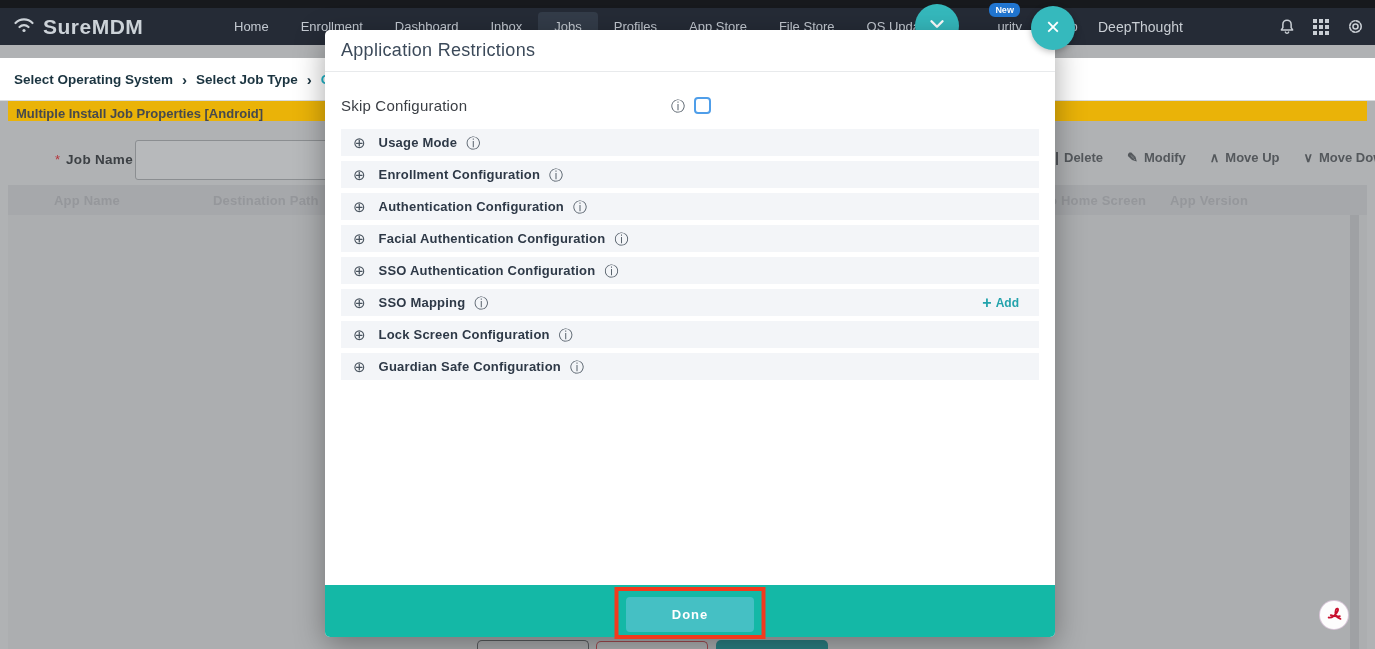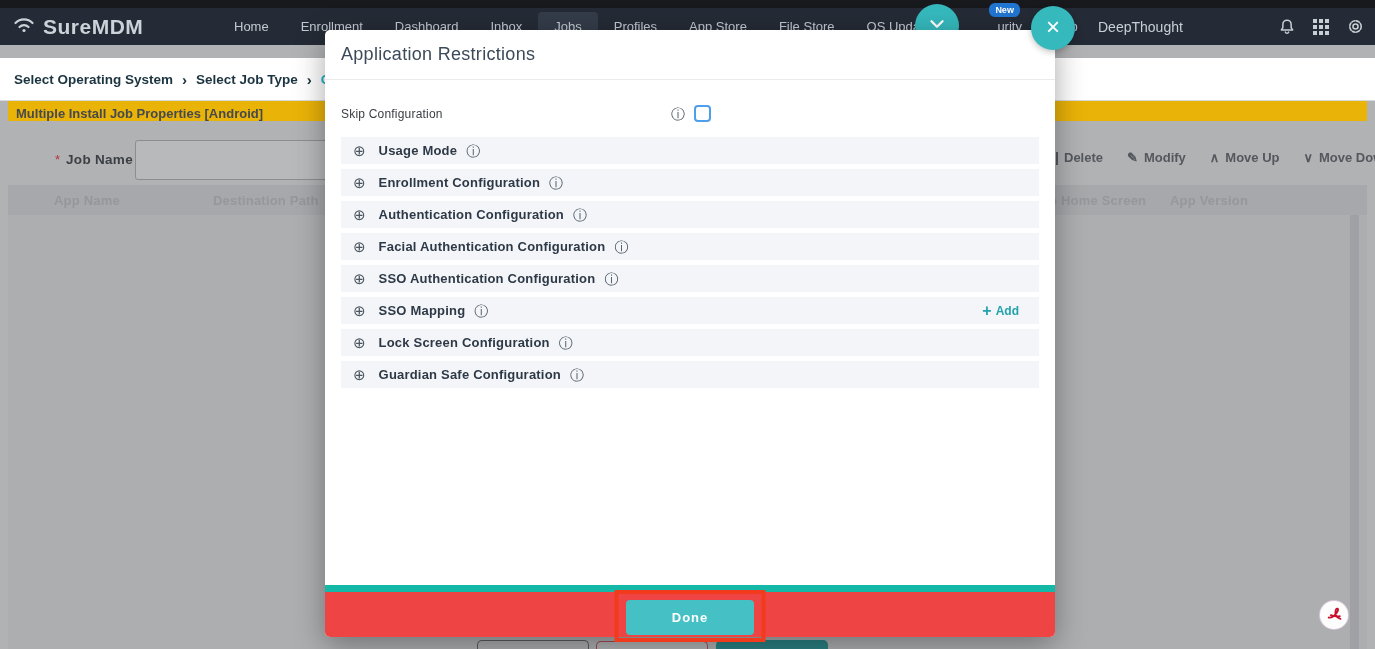--- a/index.html
+++ b/index.html
@@ -51,38 +51,38 @@
   .pdf-fab { position:absolute; left:1320px; top:513px; width:28px; height:28px; border-radius:50%; background:#fdfdfd; box-shadow:0 0 0 1px #d8c6d8; display:flex; align-items:center; justify-content:center; }
 
   
   .circle-btn { position:absolute; width:44px; height:44px; border-radius:50%; background:#35b9bd; display:flex; align-items:center; justify-content:center; }
   .chevron-circle { left:915px; top:4px; z-index:4; }
   .close-circle { left:1031px; top:6px; z-index:30; box-shadow:0 2px 6px rgba(0,0,0,.25); }
   .close-x { color:#ffffff; font-size:24px; font-weight:400; line-height:1; margin-top:-2px; }
 
   
   .modal { position:absolute; left:325px; top:30px; width:730px; height:607px; background:#ffffff; border-radius:5px; box-shadow:0 8px 30px rgba(0,0,0,.35); z-index:10; }
-  .modal-header { height:50px; display:flex; align-items:center; padding-left:16px; border-bottom:1px solid #e8eaec; }
+  .modal-header { height:42px; display:flex; align-items:center; padding-left:16px; border-bottom:1px solid #e8eaec; }
   .modal-title { font-size:18px; color:#3c4a5a; letter-spacing:.3px; }
   .modal-body { padding:0 16px; }
   .skip-row { margin-top:25px; display:flex; align-items:center; }
-  .skip-label { font-size:12px; color:#3a3e44; width:330px; letter-spacing:.2px; }
+  .skip-label { font-size:15px; color:#3a3e44; width:330px; letter-spacing:.2px; }
   .info-i { font-size:14px; color:#4a5560; line-height:1; }
   .checkbox { width:17px; height:17px; border:2px solid #4f9ee9; border-radius:4px; background:#fff; margin-left:9px; }
   .note-row { margin-top:24px; display:flex; font-size:13px; line-height:1.65; }
   .note-label { color:#f4384e; font-weight:700; margin-right:6px; white-space:nowrap; }
   .note-text { color:#4a4d52; max-width:600px; }
   .sections { margin-top:15px; }
   .sec-row { height:27px; background:#f3f5f8; display:flex; align-items:center; padding:0 12px; margin-bottom:5px; }
   .expand-glyph { font-size:15px; color:#4a5560; line-height:1; }
   .sec-label { font-size:13px; font-weight:700; color:#2e3947; margin:0 9px 0 13px; letter-spacing:.2px; }
   .add-btn { margin-left:auto; display:flex; align-items:center; gap:4px; color:#23a3ac; padding-right:8px; }
   .add-plus { font-size:16px; font-weight:700; line-height:1; }
   .add-text { font-size:12px; font-weight:700; }
-  .modal-footer { position:absolute; left:0; bottom:0; width:730px; height:52px; background:#ef4444; border-top:7px solid #14b8a6; border-radius:0 0 5px 5px; }
+  .modal-footer { position:absolute; left:0; bottom:0; width:730px; height:52px; background:#14b8a6; border-top:4px solid #14b8a6; border-radius:0 0 5px 5px; }
   .annotation-box { position:absolute; left:50%; transform:translateX(-50%); top:-2px; width:151px; height:52px; border:4px solid #f23a1d; }
   .done-btn { position:absolute; left:50%; transform:translateX(-50%); top:8px; width:128px; height:35px; background:#45c0c4; border:none; border-radius:4px; color:#ffffff; font-size:13px; font-weight:700; letter-spacing:1px; font-family:"Liberation Sans",sans-serif; }
 </style>
 </head>
 <body>
 
 <div class="stage" data-interactable="false">
 
   <div class="topstrip" data-interactable="false"></div>
 

